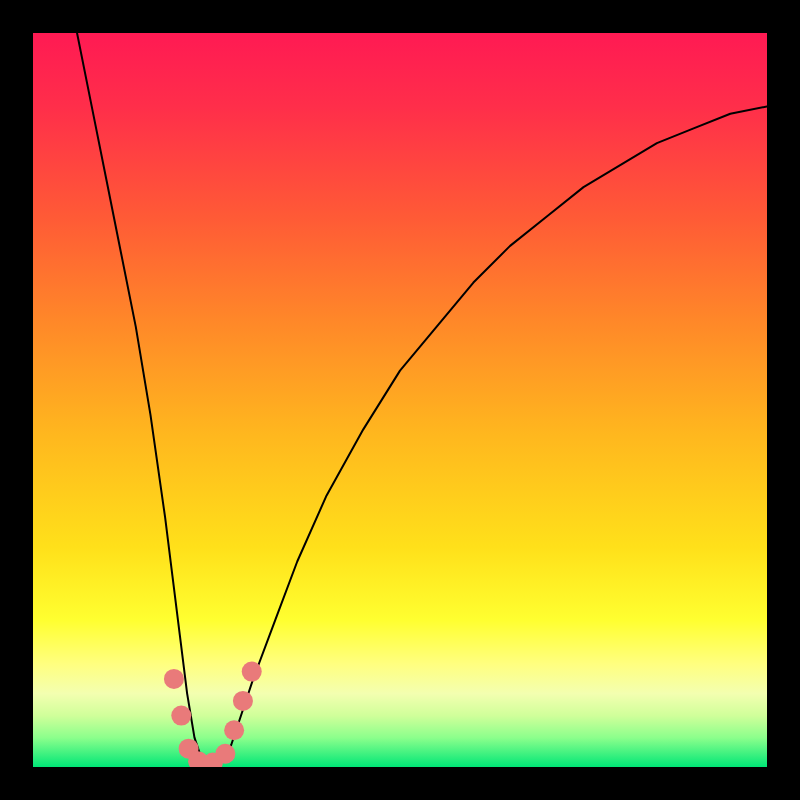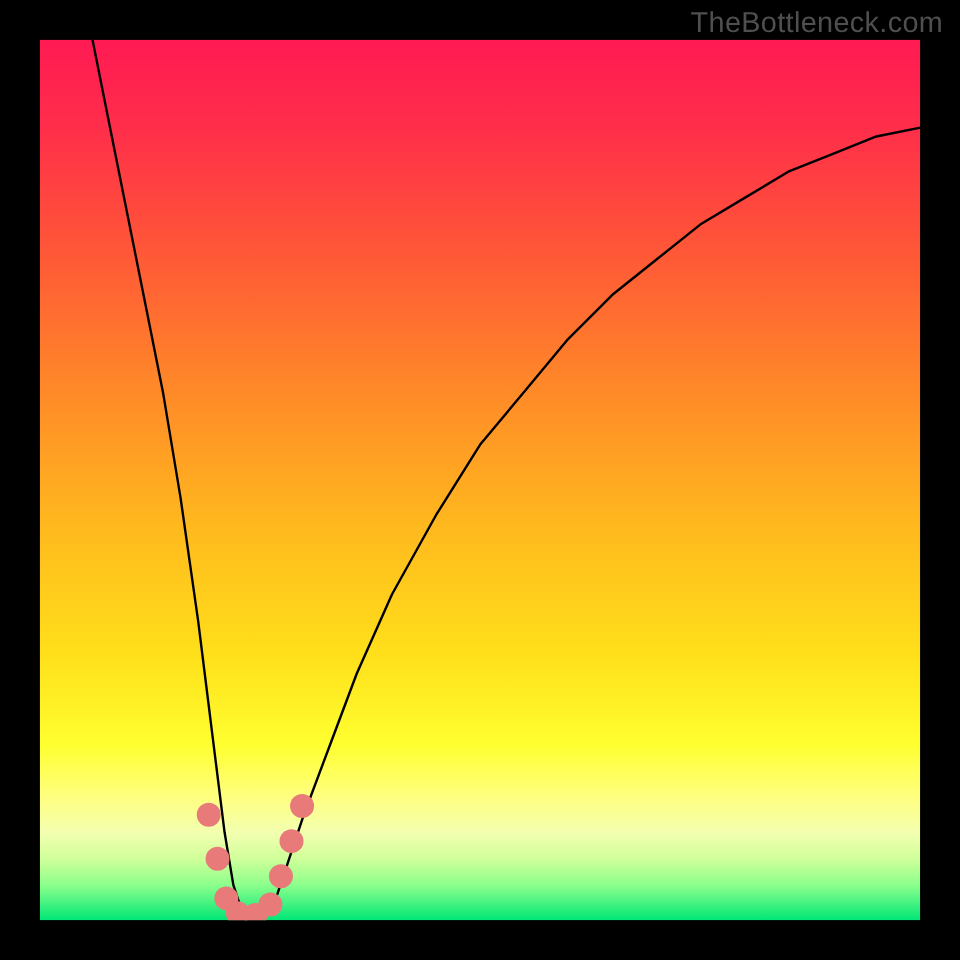--- a/index.html
+++ b/index.html
@@ -38,21 +38,20 @@
     overflow: hidden;
   }
   svg {
     display: block;
   }
 </style>
 </head>
 <body>
 
 <div class="frame">
-  <div class="watermark">TheBottleneck.com</div>
   <div class="plot-area">
     <svg id="chart-svg" xmlns="http://www.w3.org/2000/svg" width="734" height="734" viewBox="0 0 734 734">
         <defs>
           <linearGradient id="bg-grad" x1="0" y1="0" x2="0" y2="1">
             <stop offset="0%" stop-color="#ff1a53"></stop>
             <stop offset="10%" stop-color="#ff2e4a"></stop>
             <stop offset="25%" stop-color="#ff5a36"></stop>
             <stop offset="40%" stop-color="#ff8a28"></stop>
             <stop offset="55.00000000000001%" stop-color="#ffb81e"></stop>
             <stop offset="70%" stop-color="#ffe01a"></stop>

